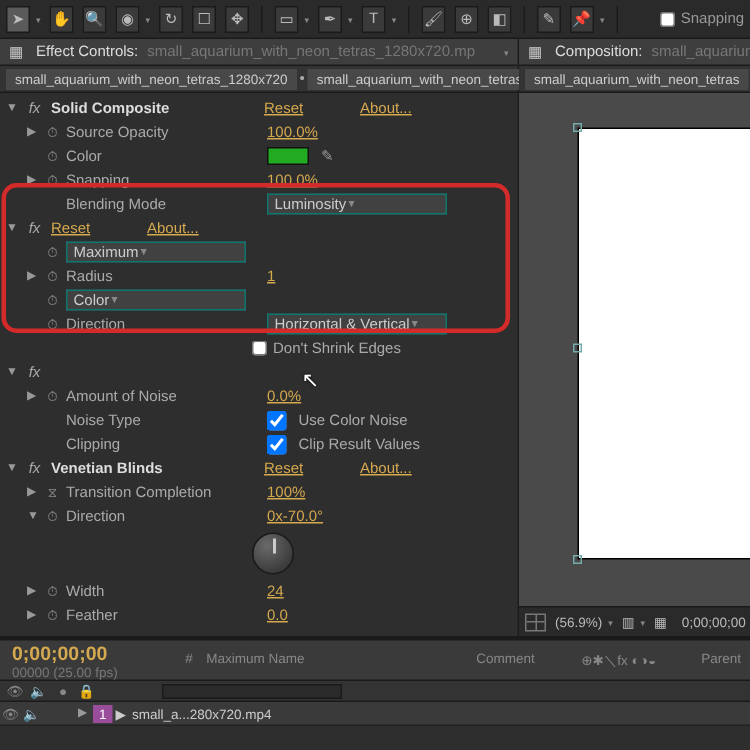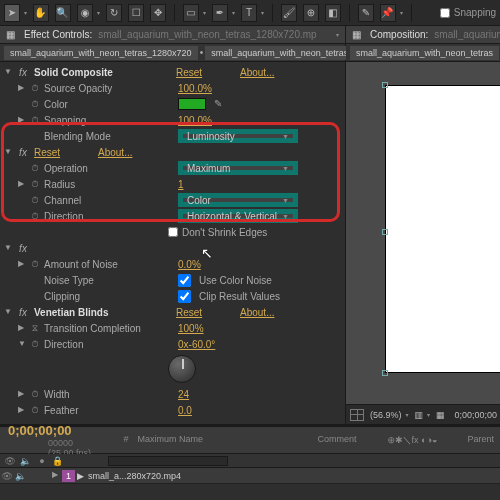--- a/index.html
+++ b/index.html
@@ -34,21 +34,21 @@
   .link { color: #d4a94f; text-decoration: underline; font-size: 10px; cursor: pointer; }
   .link.reset { width: 60px; display: inline-block; }
   
   .prop-row { display: flex; align-items: center; height: 16px; padding-left: 14px; gap: 4px; }
   .prop-row .sw { width: 10px; height: 10px; color: #888; font-size: 9px; text-align: center; }
   .prop-row .pname { color: #aaa; font-size: 10px; width: 130px; }
   .prop-row .pval { color: #d4a94f; text-decoration: underline; font-size: 10px; cursor: pointer; }
   .prop-row .swatch { width: 28px; height: 12px; border: 1px solid #111; display: inline-block; }
   .prop-row .eyedrop { width: 12px; height: 12px; color: #999; font-size: 10px; margin-left: 4px; }
   
-  .dropdown { background: #414141; border: 5px solid #0f766e; height: 14px; padding: 0 4px; display: flex; align-items: center; justify-content: space-between; font-size: 10px; color: #ccc; cursor: pointer; min-width: 120px; }
+  .dropdown { background: #414141; border: 1px solid #0f766e; height: 14px; padding: 0 4px; display: flex; align-items: center; justify-content: flex-start; font-size: 10px; color: #ccc; cursor: pointer; min-width: 120px; }
   .dropdown .dd-arrow { font-size: 7px; color: #888; }
   
   .checkbox-row { display: flex; align-items: center; gap: 4px; font-size: 10px; color: #aaa; padding-left: 164px; height: 16px; }
   .checkbox-row input { width: 10px; height: 10px; }
   
   .dial-row { display: flex; align-items: center; padding-left: 164px; height: 34px; }
   .dial { width: 28px; height: 28px; border-radius: 50%; background: radial-gradient(circle at 35% 30%, #6a6a6a, #2a2a2a); border: 1px solid #1a1a1a; position: relative; cursor: pointer; }
   .dial::after { content: ''; position: absolute; width: 2px; height: 10px; background: #ccc; top: 3px; left: 13px; }
   
   .highlight-box { position: absolute; border: 3px solid #d32a2a; border-radius: 10px; pointer-events: none; left: 1px; top: 60px; width: 339px; height: 100px; }
@@ -62,21 +62,21 @@
   .comp-footer .pct { }
   .comp-footer .grid-ico { width: 14px; height: 12px; border: 1px solid #777; background: linear-gradient(#777,#777) center/100% 1px no-repeat, linear-gradient(#777,#777) center/1px 100% no-repeat; }
   .comp-footer .timecode { margin-left: 4px; }
   
   .timeline { height: 76px; background: #262626; border-top: 2px solid #1a1a1a; display: flex; flex-direction: column; }
   .tl-tabs { height: 18px; background: #262626; display: flex; align-items: flex-end; padding-left: 4px; }
   .tl-tab { background: #3a3a3a; padding: 3px 10px; font-size: 10px; color: #bbb; border: 1px solid #1a1a1a; border-bottom: none; margin-right: 2px; cursor: pointer; }
   .tl-tab.active { background: #3e3e3e; color: #ddd; }
   .tl-head { height: 28px; display: flex; align-items: center; background: #3a3a3a; border-top: 1px solid #1a1a1a; border-bottom: 1px solid #1a1a1a; }
   .tl-head .tc { color: #d4a94f; font-size: 13px; font-weight: bold; padding-left: 8px; }
-  .tl-head .fps { color: #777; font-size: 9px; padding-left: 20px; margin-left: 28px; }
+  .tl-head .fps { color: #777; font-size: 9px; padding-left: 8px; }
   .tl-head .cols { flex: 1; display: flex; font-size: 9px; color: #888; }
   .tl-head .cols > div { padding: 0 6px; }
   .tl-icons { height: 14px; background: #333; display: flex; align-items: center; padding-left: 4px; gap: 4px; border-bottom: 1px solid #1a1a1a; }
   .tl-icons span { color: #888; font-size: 9px; width: 12px; text-align: center; cursor: pointer; }
   .tl-icons .search { margin-left: 40px; width: 120px; height: 10px; background: #2a2a2a; border: 1px solid #1a1a1a; }
   .tl-rows { flex: 1; background: #2e2e2e; }
   .layer-row { height: 16px; display: flex; align-items: center; background: #3a3a3a; font-size: 9px; color: #ccc; border-bottom: 1px solid #222; }
   .layer-row .eye { width: 14px; text-align: center; color: #888; }
   .layer-row .idx { background: #9a4d9a; color: #fff; padding: 1px 4px; margin: 0 2px; }
   .layer-row .layer-name { padding-left: 4px; flex: 0 0 200px; }
@@ -174,36 +174,34 @@
       <div class="effect">
         <div class="effect-head">
           <span class="tri open">▼</span>
           <span class="fx">fx</span>
           <span class="link reset">Reset</span>
           <span class="link">About...</span>
         </div>
         <div class="prop-row">
             <span class="tri"> </span>
             <span class="sw">⏱</span>
-            <span class="pname">Operation</span>
             <div class="dropdown">
               <span>Maximum</span>
               <span class="dd-arrow">▼</span>
             </div>
           </div>
         <div class="prop-row">
             <span class="tri">▶</span>
             <span class="sw">⏱</span>
             <span class="pname">Radius</span>
             <span class="pval">1</span>
           </div>
         <div class="prop-row">
             <span class="tri"> </span>
             <span class="sw">⏱</span>
-            <span class="pname">Channel</span>
             <div class="dropdown">
               <span>Color</span>
               <span class="dd-arrow">▼</span>
             </div>
           </div>
         <div class="prop-row">
             <span class="tri"> </span>
             <span class="sw">⏱</span>
             <span class="pname">Direction</span>
             <div class="dropdown">
@@ -256,21 +254,21 @@
         <div class="prop-row">
             <span class="tri">▶</span>
             <span class="sw">⧖</span>
             <span class="pname">Transition Completion</span>
             <span class="pval">100%</span>
           </div>
         <div class="prop-row">
             <span class="tri open">▼</span>
             <span class="sw">⏱</span>
             <span class="pname">Direction</span>
-            <span class="pval">0x-60.0°</span>
+            <span class="pval">0x-70.0°</span>
           </div>
         <div class="dial-row">
             <div class="dial"></div>
           </div>
         <div class="prop-row">
             <span class="tri">▶</span>
             <span class="sw">⏱</span>
             <span class="pname">Width</span>
             <span class="pval">24</span>
           </div>

